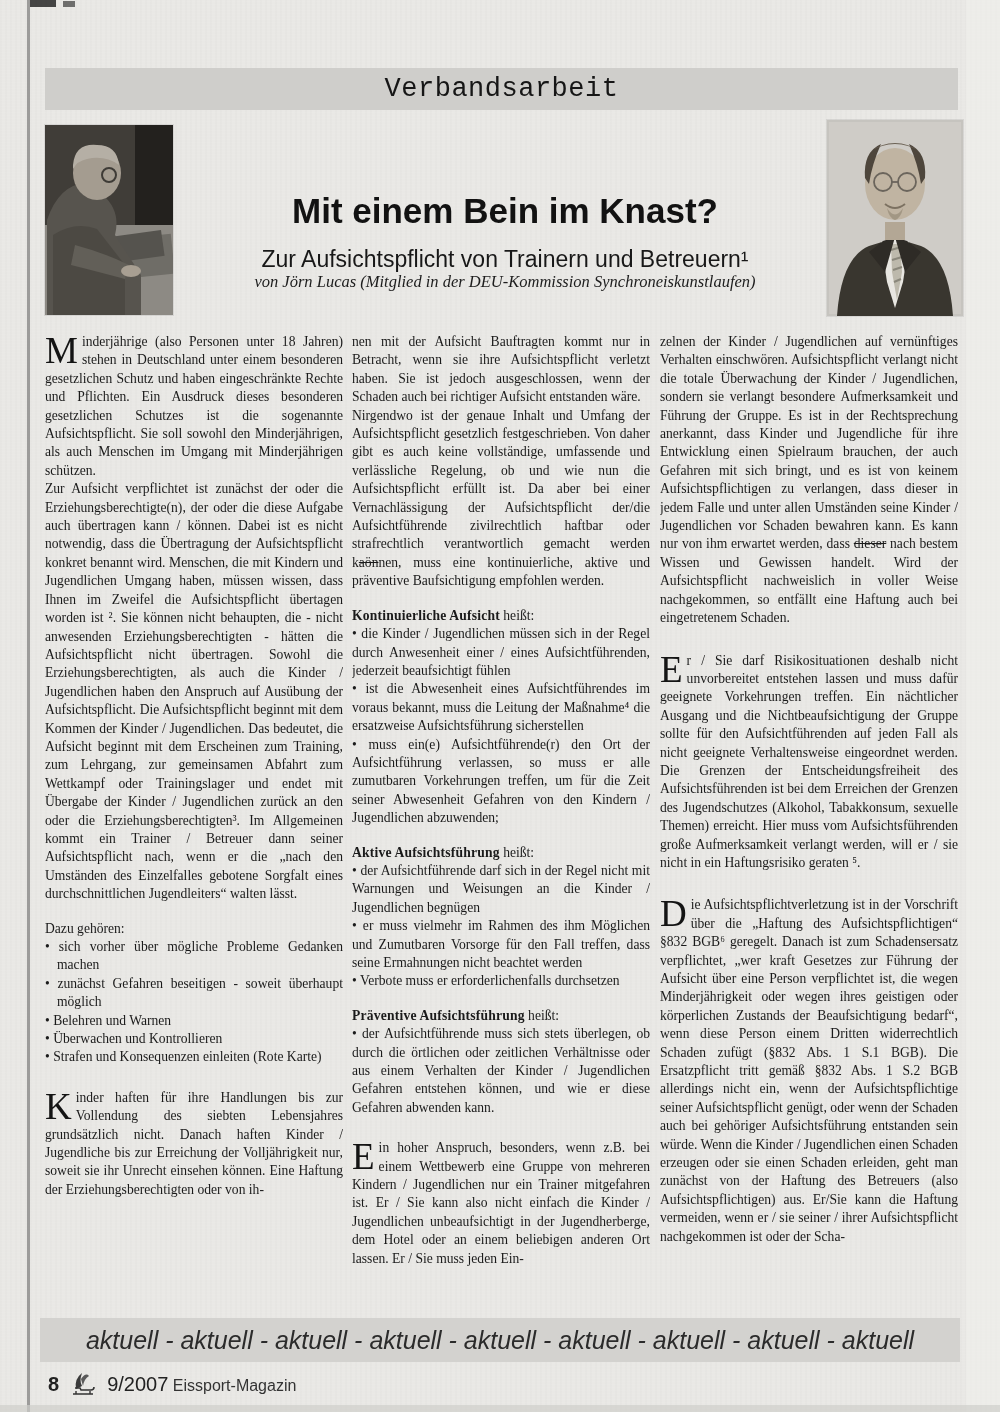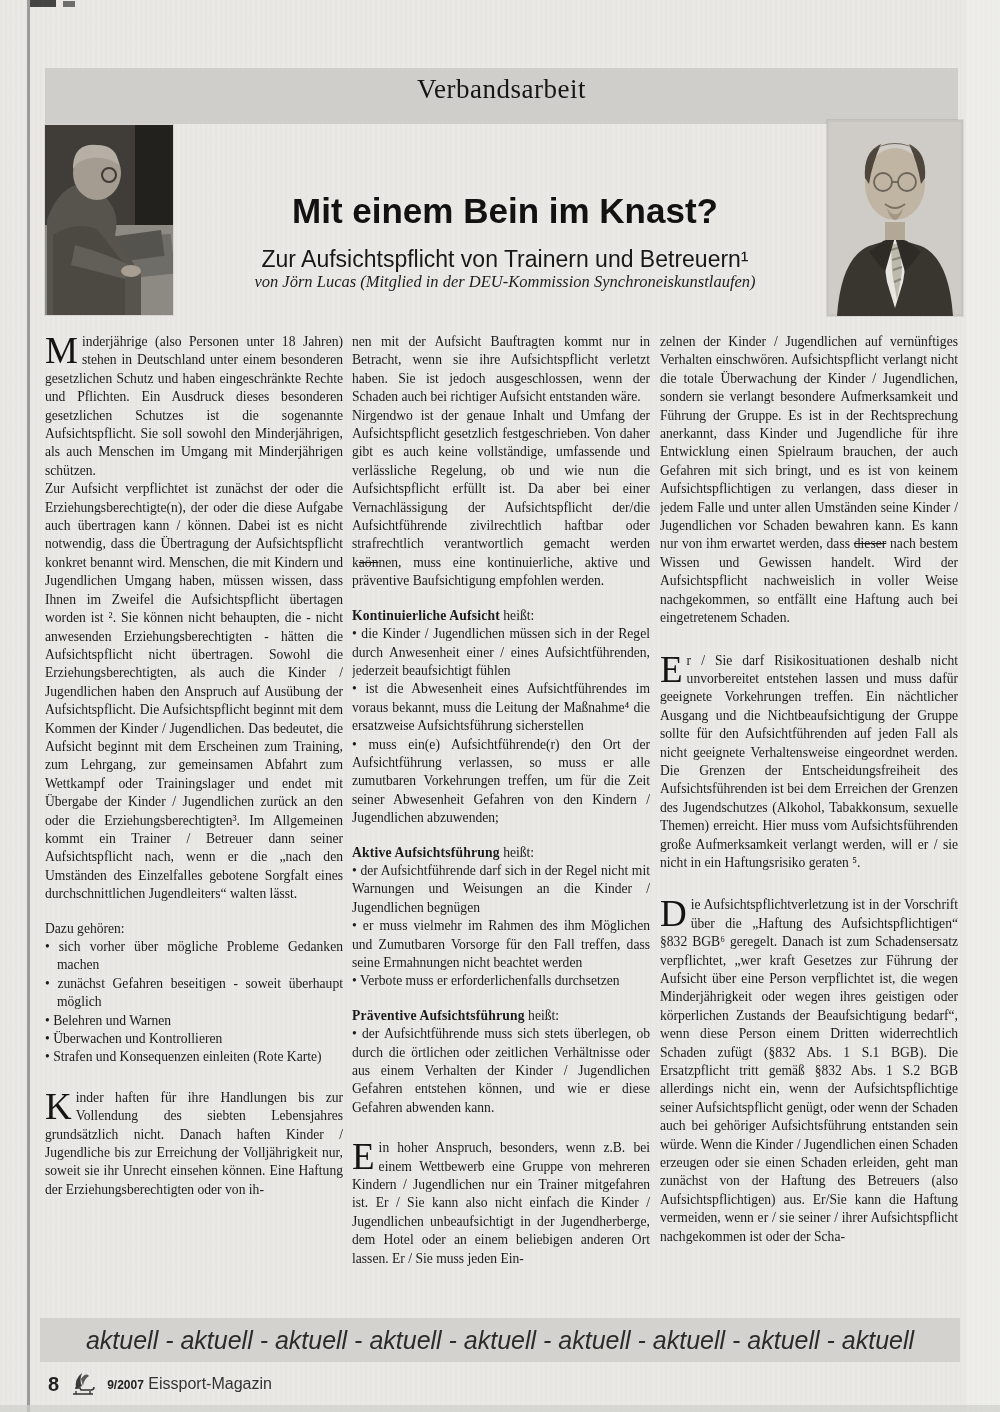--- a/index.html
+++ b/index.html
@@ -12,22 +12,22 @@
     font-family:"Liberation Serif", serif;color:#1a1a1a;
   }
   
   .edge-left{position:absolute;left:27px;top:0;width:3px;height:100%;background:#3f3f3f;opacity:.45;}
   .edge-right{position:absolute;right:0;top:0;width:34px;height:100%;background:#f1f0ed;opacity:.55;}
   .edge-bottom{position:absolute;left:0;bottom:0;width:100%;height:7px;background:#cfcecb;opacity:.7;}
   .topmark1{position:absolute;left:30px;top:0;width:26px;height:7px;background:#1c1c1c;opacity:.8;}
   .topmark2{position:absolute;left:63px;top:1px;width:12px;height:6px;background:#1c1c1c;opacity:.6;}
 
   .banner{
-    position:absolute;left:45px;top:68px;width:913px;height:56px;background:#cfcecb;
-    text-align:center;line-height:42px;font-family:Liberation Serif, serif;
+    position:absolute;left:45px;top:68px;width:913px;height:42px;background:#cfcecb;
+    text-align:center;line-height:42px;font-family:Liberation Mono, monospace;
     font-size:27px;color:#161616;letter-spacing:.5px;
   }
   .photo{position:absolute;overflow:hidden;box-shadow:0 0 0 1px rgba(0,0,0,.08);}
   .photo-left{left:45px;top:125px;width:128px;height:190px;}
   .photo-right{left:827px;top:120px;width:136px;height:196px;}
   .title{position:absolute;left:190px;top:168px;width:630px;text-align:center;
     font-family:"Liberation Sans", sans-serif;font-weight:700;font-size:35px;color:#121212;}
   .subtitle{position:absolute;left:190px;top:227px;width:630px;text-align:center;
     font-family:"Liberation Sans", sans-serif;font-weight:400;font-size:23px;color:#181818;}
   .byline{position:absolute;left:190px;top:272px;width:630px;text-align:center;
@@ -52,21 +52,21 @@
   .ticker{
     position:absolute;left:40px;top:1318px;width:920px;height:44px;background:#d3d2cf;
     text-align:center;line-height:44px;font-family:"Liberation Sans", sans-serif;
     font-style:italic;font-size:25px;color:#2b2b2b;white-space:nowrap;overflow:hidden;
   }
   .pagefooter{
     position:absolute;left:48px;top:1368px;height:32px;display:flex;align-items:center;gap:9px;
     font-family:"Liberation Sans", sans-serif;color:#222;
   }
   .pagenum{font-weight:700;font-size:20px;}
-  .issue{font-weight:700;font-size:12px;}
+  .issue{font-weight:400;font-size:20px;}
   .mag{font-size:16px;color:#333;margin-top:48px;}
   .logo{width:30px;height:27px;display:inline-block;}
 </style>
 </head>
 <body>
 
 <div id="page">
   <div class="edge-left"></div>
   <div class="edge-right"></div>
   <div class="edge-bottom"></div>

